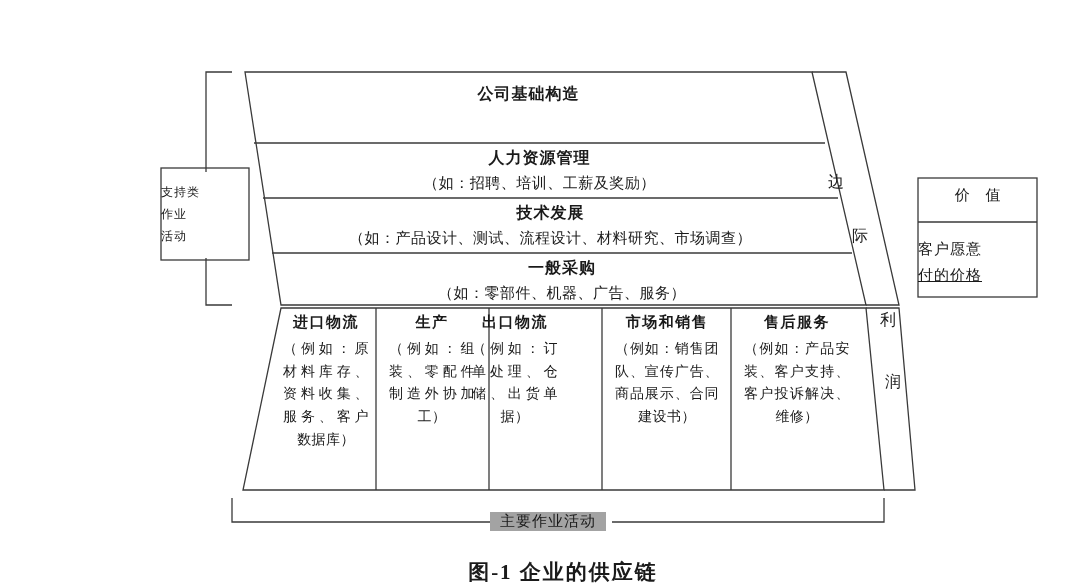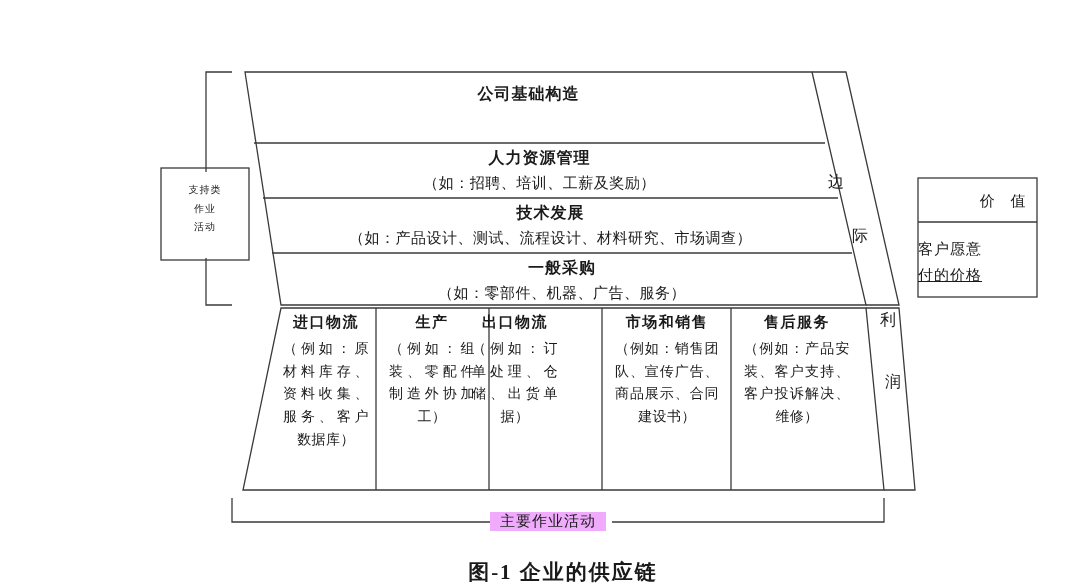--- a/index.html
+++ b/index.html
@@ -66,22 +66,21 @@
     font-size: 14px;
     line-height: 1.62;
     text-align: justify;
     text-align-last: center;
     letter-spacing: 0.4px;
   }
 
   
   .left-label {
     position: absolute;
-    text-align: center;
-    font-size: 10px;
+    font-size: 12px;
     line-height: 1.85;
     letter-spacing: 1px;
   }
 
   
   .value-title {
     position: absolute;
     text-align: center;
     font-size: 15px;
     letter-spacing: 6px;
@@ -100,21 +99,21 @@
   .side-char {
     position: absolute;
     font-size: 16px;
     letter-spacing: 0;
   }
 
   .bracket-label {
     position: absolute;
     font-size: 15px;
     letter-spacing: 1px;
-    background: #f0abfc;
+    background: #a3a3a3;
     padding: 0 10px;
   }
 
   .figure-caption {
     position: absolute;
     width: 100%;
     text-align: center;
     font-size: 21px;
     font-weight: bold;
     letter-spacing: 2px;
@@ -208,21 +207,21 @@
     <div>作业</div>
     <div>活动</div>
   </div>
 
   <div class="txt side-char" style="left:828px; top:174px;">边</div>
   <div class="txt side-char" style="left:852px; top:228px;">际</div>
 
   <div class="txt side-char" style="left:880px; top:312px;">利</div>
   <div class="txt side-char" style="left:885px; top:374px;">润</div>
 
-  <div style="position:absolute; left:918px; top:178px; width:119px; height:44px;margin-left:25px;">
+  <div style="position:absolute; left:918px; top:172px; width:119px; height:44px;">
     <div class="value-title" style="top:14px; left:6px; width:113px;">价 值</div>
   </div>
   <div style="position:absolute; left:918px; top:222px; width:119px; height:75px;">
     <div class="value-body" style="top:14px;">客户愿意</div>
     <div class="value-body" style="top:40px;text-decoration:underline;">付的价格</div>
   </div>
 
   <div class="bracket-label" style="left:490px; top:512px;">主要作业活动</div>
 
   <div class="figure-caption" style="left:0; top:558px;">图-1 企业的供应链</div>

